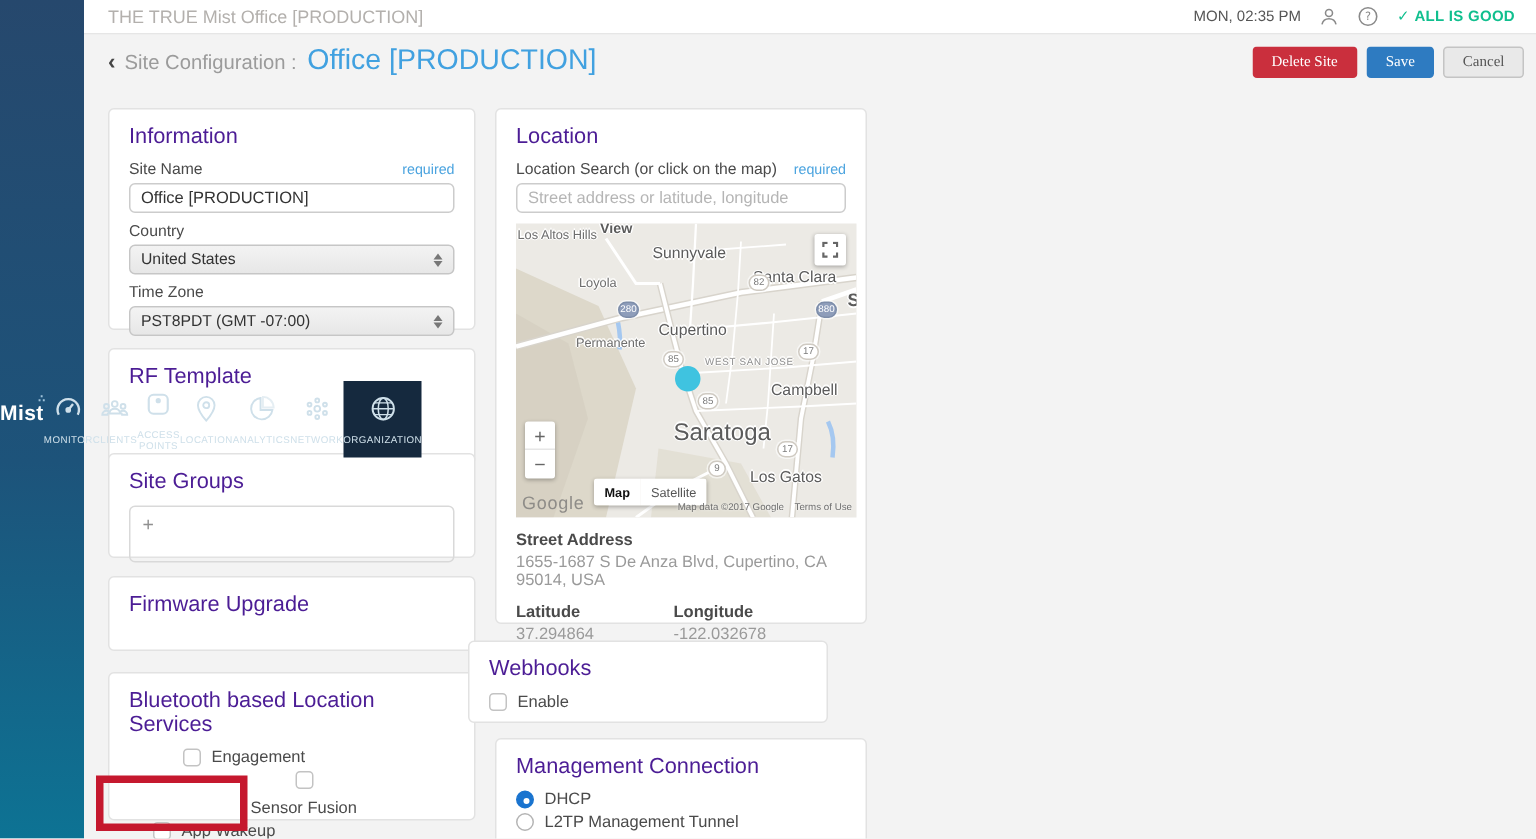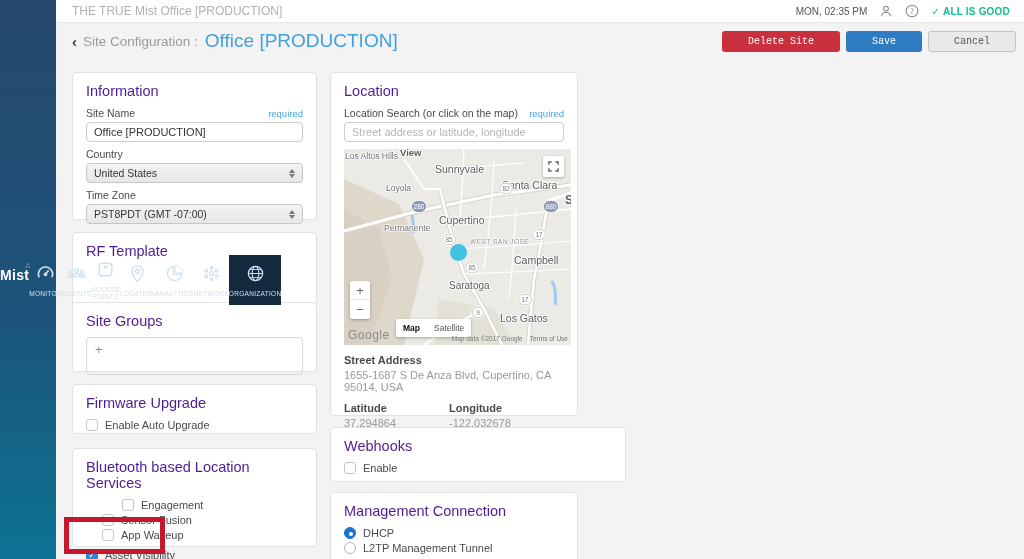--- a/index.html
+++ b/index.html
@@ -34,21 +34,21 @@
   .topbar-time { font-size:10px; color:#555; }
   .tb-icon { width:14px; height:14px; }
   .status-good { font-size:10px; font-weight:bold; letter-spacing:.2px; display:flex; align-items:center; gap:3px; }
 
   
   .page-header { position:absolute; left:56px; top:23px; width:968px; height:36px; display:flex; align-items:center; }
   .back-chevron { margin-left:16px; font-size:15px; color:#444; font-weight:bold; cursor:pointer; }
   .breadcrumb { margin-left:6px; font-size:13.5px; color:#9b9b9b; }
   .page-title { margin-left:7px; font-size:19px; color:#41a1e0; }
   .header-buttons { margin-left:auto; margin-right:8px; display:flex; gap:6px; }
-  .btn { font-size:10px; padding:4px 25px; border-radius:3px; border:1px solid transparent; cursor:pointer; font-family:Liberation Mono, monospace; }
+  .btn { font-size:10px; padding:4px 12px; border-radius:3px; border:1px solid transparent; cursor:pointer; font-family:Liberation Serif, serif; }
   .btn-delete { background:#ca2f3d; color:#fff; }
   .btn-save { background:#2e7bc1; color:#fff; }
   .btn-cancel { background:#e9e9e9; color:#555; border-color:#c4c4c4; }
 
   
   .card { position:absolute; background:#fff; border:1px solid #e2e2e2; border-radius:4px; padding:10px 13px; }
   .card-title { font-size:14.5px; color:#4c1d95; margin-bottom:8px; }
   .field-label-row { display:flex; justify-content:space-between; align-items:baseline; margin:6px 0 3px; }
   .field-label { font-size:10.5px; color:#4a4a4a; }
   .required { font-size:9.5px; color:#4aa3df; }
@@ -276,33 +276,29 @@
 
 <div class="card" style="left:72px; top:302px; width:245px; height:70px;">
   <div class="card-title">Site Groups</div>
   <div class="groups-box">
     <span>+</span>
   </div>
 </div>
 
 <div class="card" style="left:72px; top:384px; width:245px; height:50px;">
   <div class="card-title">Firmware Upgrade</div>
-  <div class="check-row" style="margin-top:2px;">
-    <span class="checkbox"></span>
-    <span class="check-label">Enable Auto Upgrade</span>
-  </div>
 </div>
 
 <div class="card" style="left:72px; top:448px; width:245px; height:99px;">
   <div class="card-title">Bluetooth based Location Services</div>
   <div class="check-row" style="margin-top:0; margin-bottom:3px;margin-left:36px;">
     <span class="checkbox"></span>
     <span class="check-label">Engagement</span>
   </div>
-  <div class="check-row indent" style="margin:3px 0 3px 16px;">
+  <div class="check-row indent" style="margin:3px 0 3px 16px;flex-direction:column;">
     <span class="checkbox"></span>
     <span class="check-label">Sensor Fusion</span>
   </div>
   <div class="check-row indent" style="margin:3px 0 8px 16px;">
     <span class="checkbox"></span>
     <span class="check-label">App Wakeup</span>
   </div>
   <div class="check-row" style="margin:0;">
     <span class="checkbox checked">
         <span>✓</span>
@@ -350,21 +346,21 @@
     <span class="map-label small" style="left:1px; top:2px;">Los Altos Hills</span>
     <span class="map-label" style="left:56px; top:-2px; font-weight:bold;">View</span>
     <span class="map-label" style="left:91px; top:14px; font-size:10.5px;">Sunnyvale</span>
     <span class="map-label small" style="left:42px; top:34px;">Loyola</span>
     <span class="map-label" style="left:158px; top:30px; font-size:10.5px;">Santa Clara</span>
     <span class="map-label" style="left:221px; top:44px; font-size:12px; font-weight:bold;">S</span>
     <span class="map-label" style="left:95px; top:65px; font-size:10.5px;">Cupertino</span>
     <span class="map-label small" style="left:40px; top:74px;">Permanente</span>
     <span class="map-label area" style="left:126px; top:89px;">WEST SAN JOSE</span>
     <span class="map-label" style="left:170px; top:105px; font-size:10.5px;">Campbell</span>
-    <span class="map-label" style="left:105px; top:131px; font-size:10px;">Saratoga</span>
+    <span class="map-label" style="left:105px; top:131px; font-size:16px;">Saratoga</span>
     <span class="map-label" style="left:156px; top:163px; font-size:10.5px;">Los Gatos</span>
 
     <span class="shield" style="left:155px; top:34px;">82</span>
     <span class="shield interstate" style="left:68px; top:52px;">280</span>
     <span class="shield interstate" style="left:200px; top:52px;">880</span>
     <span class="shield" style="left:98px; top:85px;">85</span>
     <span class="shield" style="left:188px; top:80px;">17</span>
     <span class="shield" style="left:121px; top:113px;">85</span>
     <span class="shield" style="left:174px; top:145px;">17</span>
     <span class="shield" style="left:128px; top:158px; width:12px;">9</span>
@@ -398,21 +394,21 @@
       <div class="addr-label">Latitude</div>
       <div class="addr-value">37.294864</div>
     </div>
     <div>
       <div class="addr-label">Longitude</div>
       <div class="addr-value">-122.032678</div>
     </div>
   </div>
 </div>
 
-<div class="card" style="left:330px; top:427px; width:296px; height:55px;">
+<div class="card" style="left:312px; top:427px; width:240px; height:55px;">
   <div class="card-title">Webhooks</div>
   <div class="check-row" style="margin-top:2px;">
     <span class="checkbox"></span>
     <span class="check-label">Enable</span>
   </div>
 </div>
 
 <div class="card" style="left:330px; top:492px; width:248px; height:90px;">
   <div class="card-title">Management Connection</div>
   <div class="check-row" style="margin:0 0 3px;">

